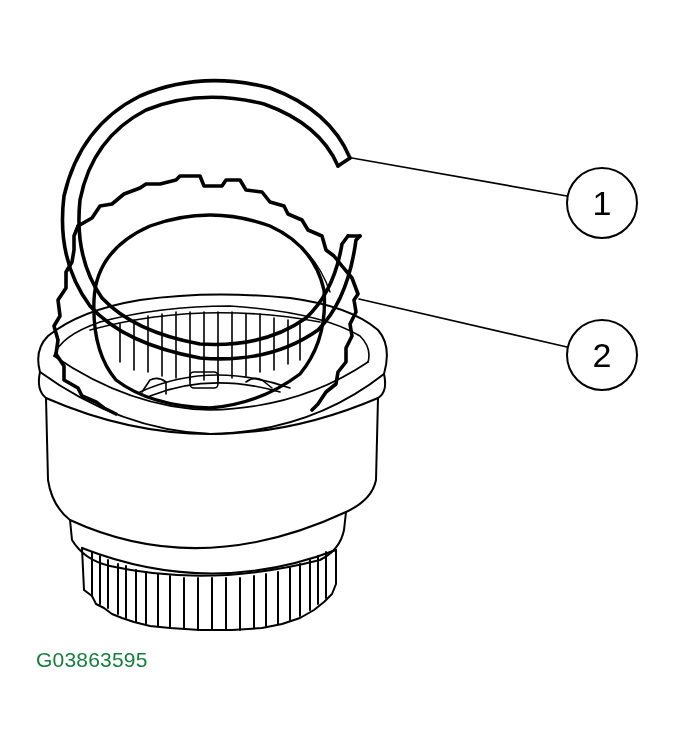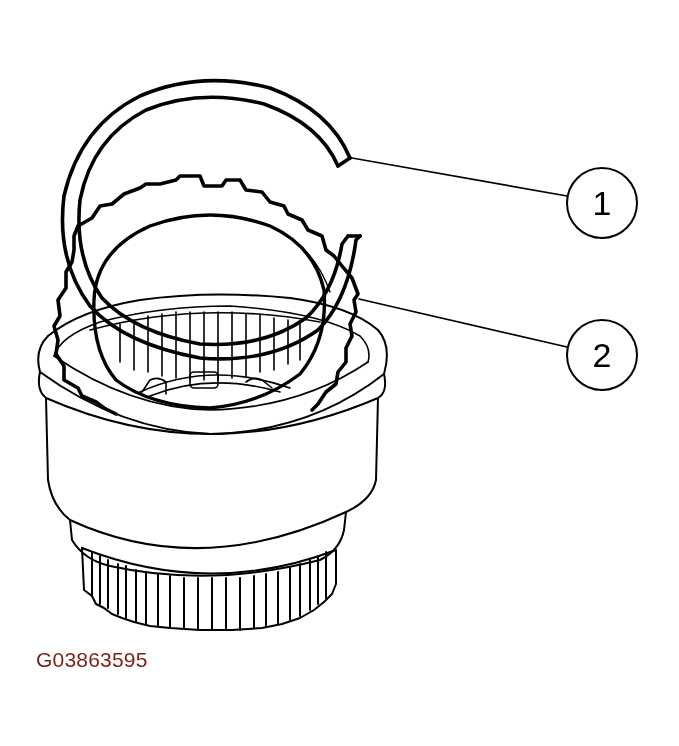--- a/index.html
+++ b/index.html
@@ -10,21 +10,21 @@
       font-size: 34px;
       font-weight: normal;
       fill: #000;
     }
     .fig-id {
       position: absolute;
       left: 36px;
       top: 648px;
       font-family: "Liberation Sans", sans-serif;
       font-size: 21px;
-      color: #7f1d1d;
+      color: #15803d;
       letter-spacing: 0.2px;
     }
   </style>
 </head>
 <body>
 
 <svg id="figure" viewBox="0 0 679 746" xmlns="http://www.w3.org/2000/svg">
   <g fill="none" stroke="#000" stroke-linejoin="round" stroke-linecap="round">
 
     <g>

